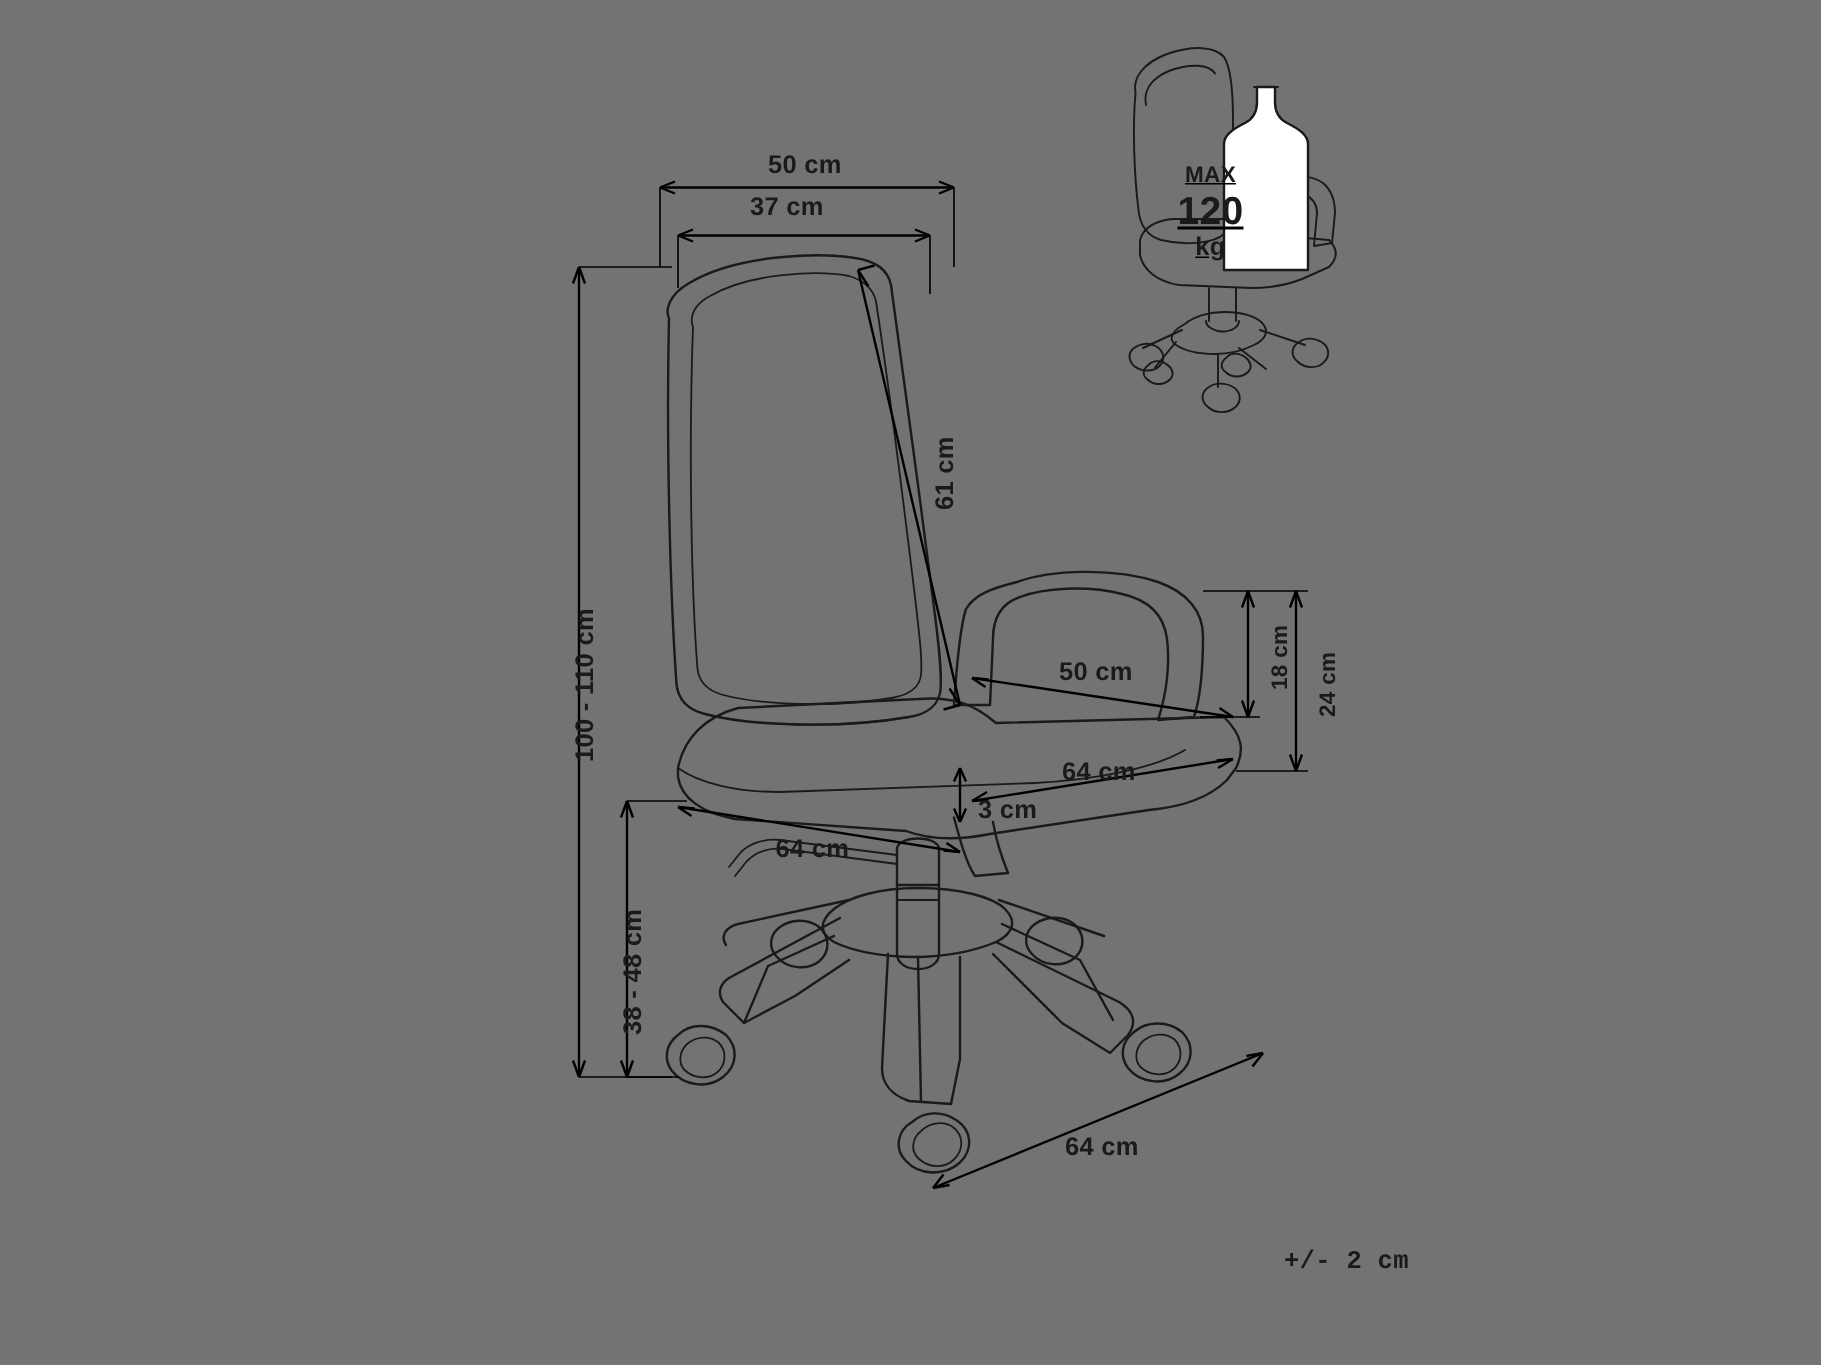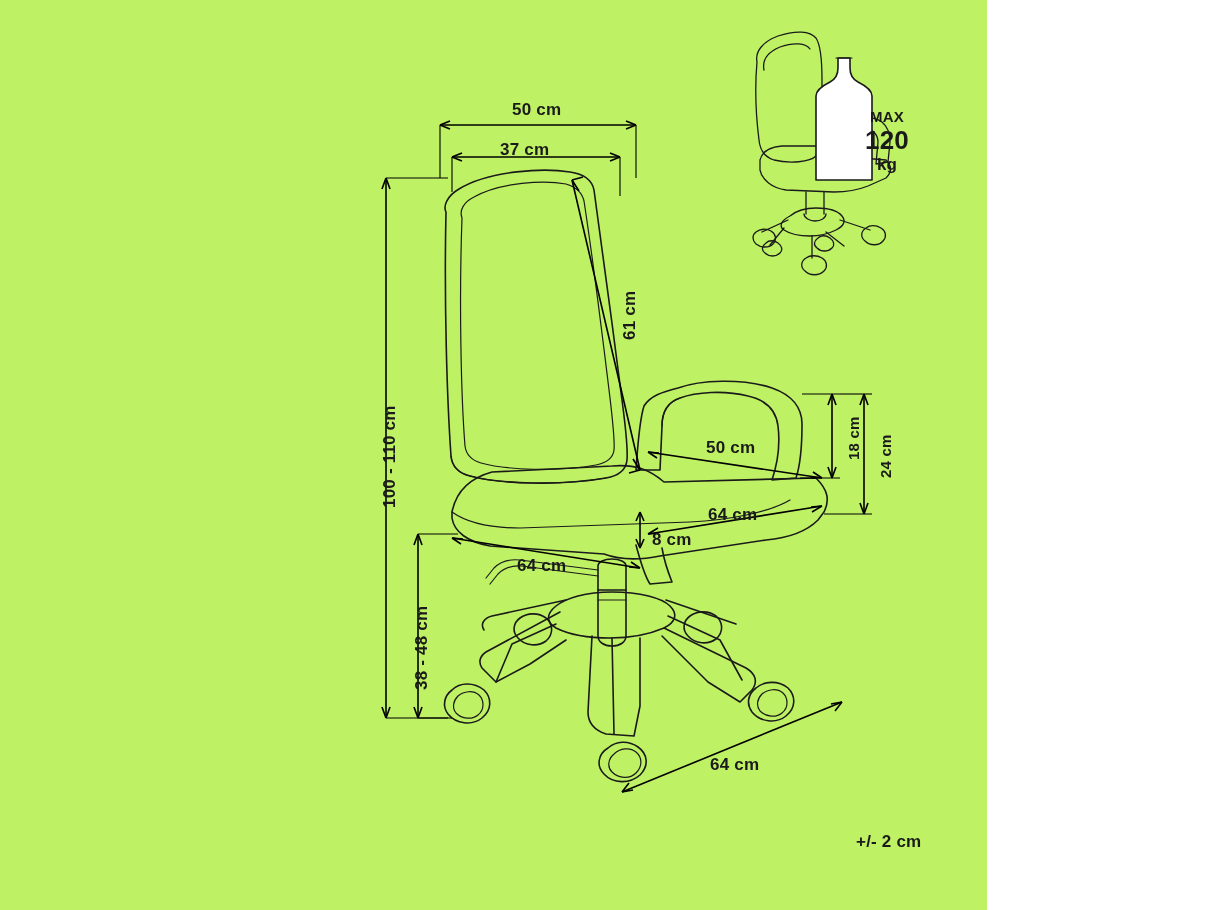--- a/index.html
+++ b/index.html
@@ -5,23 +5,23 @@
   html, body {
     margin: 0;
     padding: 0;
     background: #ffffff;
   }
   body {
     font-family: "Liberation Sans", sans-serif;
   }
   #stage {
     position: relative;
-    width: 987px;
+    width: 1214px;
     height: 910px;
-    background: #bef264;
+    background: #737373;
     overflow: hidden;
   }
   .label {
     position: absolute;
     font-family: "Liberation Sans", sans-serif;
     font-weight: bold;
     color: #1a1a1a;
     white-space: nowrap;
     letter-spacing: 0.2px;
   }
@@ -253,43 +253,43 @@
       <path class="wbox" d="M816,96 L816,180 L872,180 L872,96 C872,90 866,86 858,82 C852,79 850,74 850,68
                             L850,58 L838,58 L838,68 C838,74 836,79 830,82 C822,86 816,90 816,96 Z"></path>
       <path class="chair" d="M816,96 L816,180 L872,180 L872,96 C872,90 866,86 858,82 C852,79 850,74 850,68
                             L850,58 L838,58 L838,68 C838,74 836,79 830,82 C822,86 816,90 816,96 Z"></path>
       <path class="chair-thin" d="M836,58 L852,58"></path>
     </g>
   </svg>
 
   <div class="label dim-main" style="left:512px; top:100px;">50 cm</div>
 
-  <div class="label dim-main" style="left:500px; top:140px;">37 cm</div>
+  <div class="label dim-main" style="left:500px; top:128px;">37 cm</div>
 
   <div class="label dim-main rot" style="left:620px; top:340px;">61 cm</div>
 
   <div class="label dim-main rot" style="left:380px; top:508px;">100 - 110 cm</div>
 
   <div class="label dim-main rot" style="left:412px; top:690px;">38 - 48 cm</div>
 
   <div class="label dim-main" style="left:706px; top:438px;">50 cm</div>
 
   <div class="label dim-main" style="left:708px; top:505px;">64 cm</div>
 
   <div class="label dim-small rot" style="left:845px; top:460px;">18 cm</div>
 
   <div class="label dim-small rot" style="left:877px; top:478px;">24 cm</div>
 
-  <div class="label dim-main" style="left:652px; top:530px;">8 cm</div>
+  <div class="label dim-main" style="left:652px; top:530px;">3 cm</div>
 
   <div class="label dim-main" style="left:517px; top:556px;">64 cm</div>
 
   <div class="label dim-main" style="left:710px; top:755px;">64 cm</div>
 
-  <div class="label tol" style="left:856px; top:832px;">+/- 2 cm</div>
-
-  <div style="position:absolute; left:860px; top:108px; width:54px; text-align:center;">
+  <div class="label tol" style="left:856px; top:832px;font-family:Liberation Mono, monospace;">+/- 2 cm</div>
+
+  <div style="position:absolute; left:780px; top:108px; width:54px; text-align:center;text-decoration:underline;">
     <div class="label" style="position:static; font-size:15px; line-height:17px;">MAX</div>
     <div class="label" style="position:static; font-size:26px; line-height:30px;">120</div>
     <div class="label" style="position:static; font-size:17px; line-height:19px;">kg</div>
   </div>
 
 </div>
 
 </body></html>

